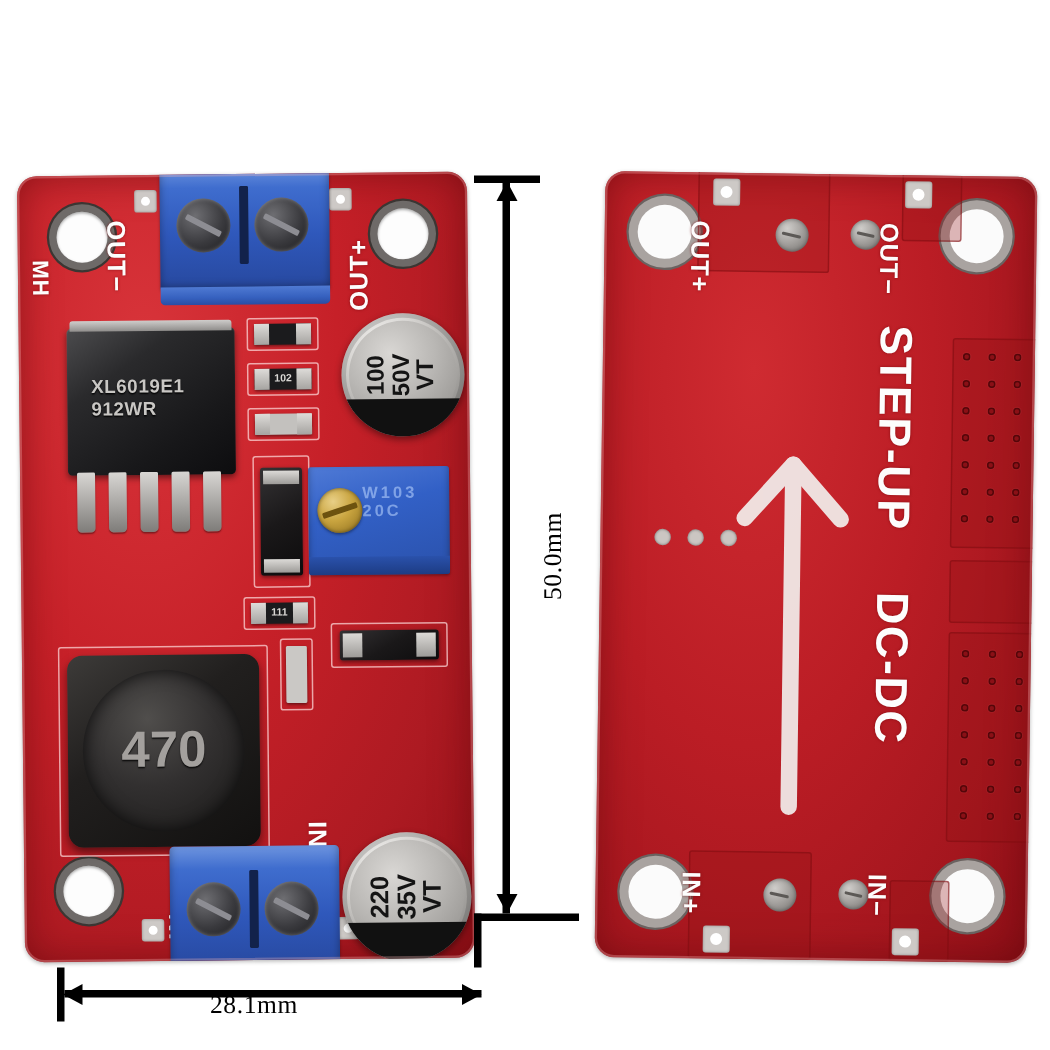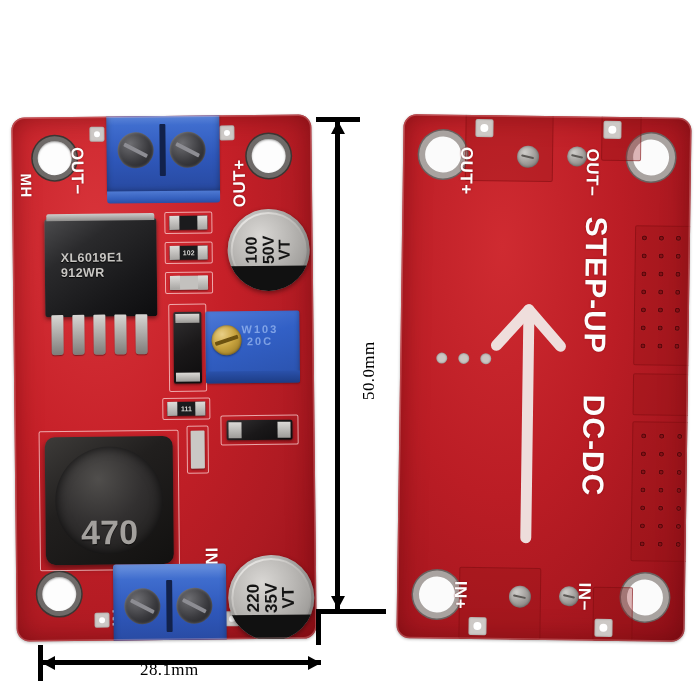--- a/index.html
+++ b/index.html
@@ -184,21 +184,20 @@
     font-weight:700;
     text-shadow:0 1px 1px rgba(0,0,0,.8);
   }
 
   .trimpot {
     position:absolute;
     border-radius:2px;
     background: linear-gradient(165deg,#4f7ad6 0%,#3260c6 40%,#2a51ab 100%);
     box-shadow: inset 0 -3px 5px rgba(0,0,0,.35), 0 1px 2px rgba(0,0,0,.35);
     overflow:hidden;
-    text-align:center;
   }
   .trimpot .glyph {
     position:absolute;
     color:rgba(190,215,255,.55);
     font-family:"Liberation Sans", sans-serif;
     font-weight:700; font-size:11px; line-height:1.1;
     letter-spacing:2px;
   }
   .trimpot .knob {
     position:absolute;
@@ -412,21 +411,21 @@
     <div class="smd" style="left:176px; top:315px; width:14px; height:38px; background:#cac8c5;"></div>
 
     <div class="smd-silk" style="left:206px; top:300px; width:78px; height:30px;"></div>
     <div class="diode" style="left:212px; top:305px; width:66px; height:20px;">
       <div class="band" style="left:2px; width:13px; top:2px; bottom:2px;"></div>
       <div class="band" style="left:auto; right:2px; width:13px; top:2px; bottom:2px;"></div>
     </div>
 
     <div class="inductor" style="left:30px; top:320px; width:128px; height:128px;">
       <div class="core"></div>
-      <div class="lbl" style="font-size:34px;margin-top:32px;">470</div>
+      <div class="lbl" style="font-size:34px;">470</div>
     </div>
     <div class="smd-silk" style="left:24px; top:314px; width:140px; height:140px; border-width:1.6px;"></div>
 
     <div class="ecap" style="left:212px; top:440px; width:86px; height:86px;">
       <div class="top"></div>
       <div class="neg"></div>
       <div class="lbl" style="font-size:17px;">
         <div>220</div>
         <div>35V</div>
         <div>VT</div>

